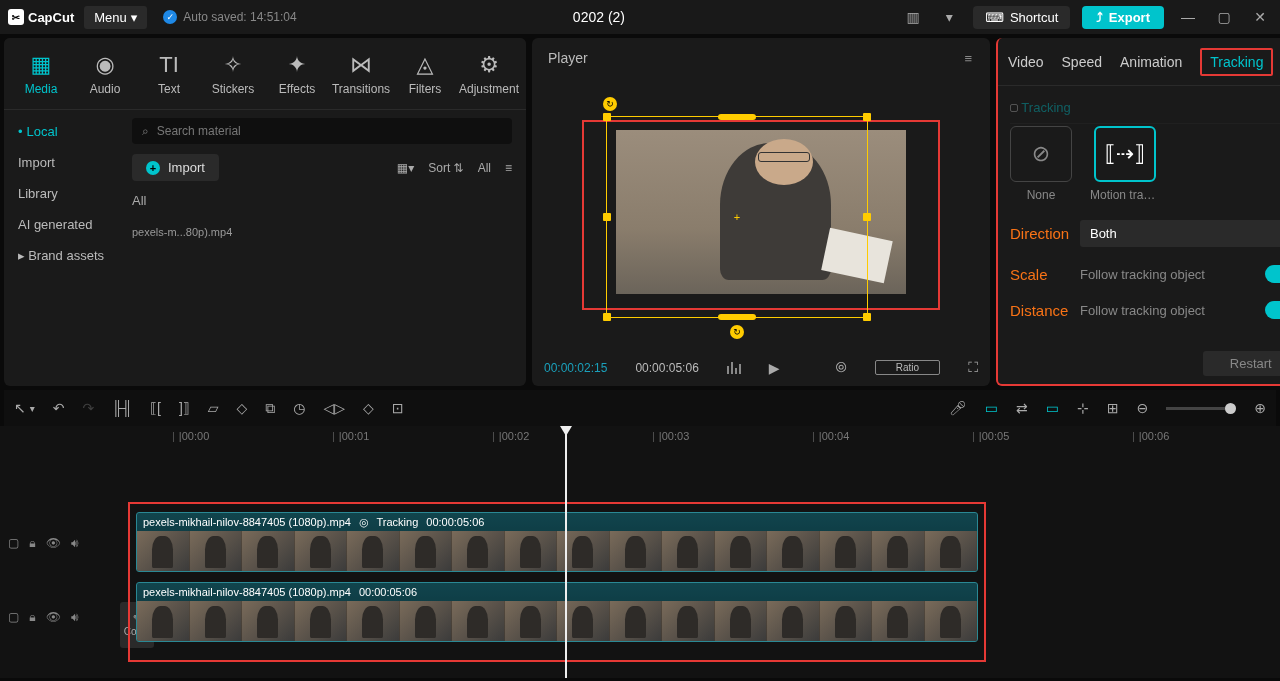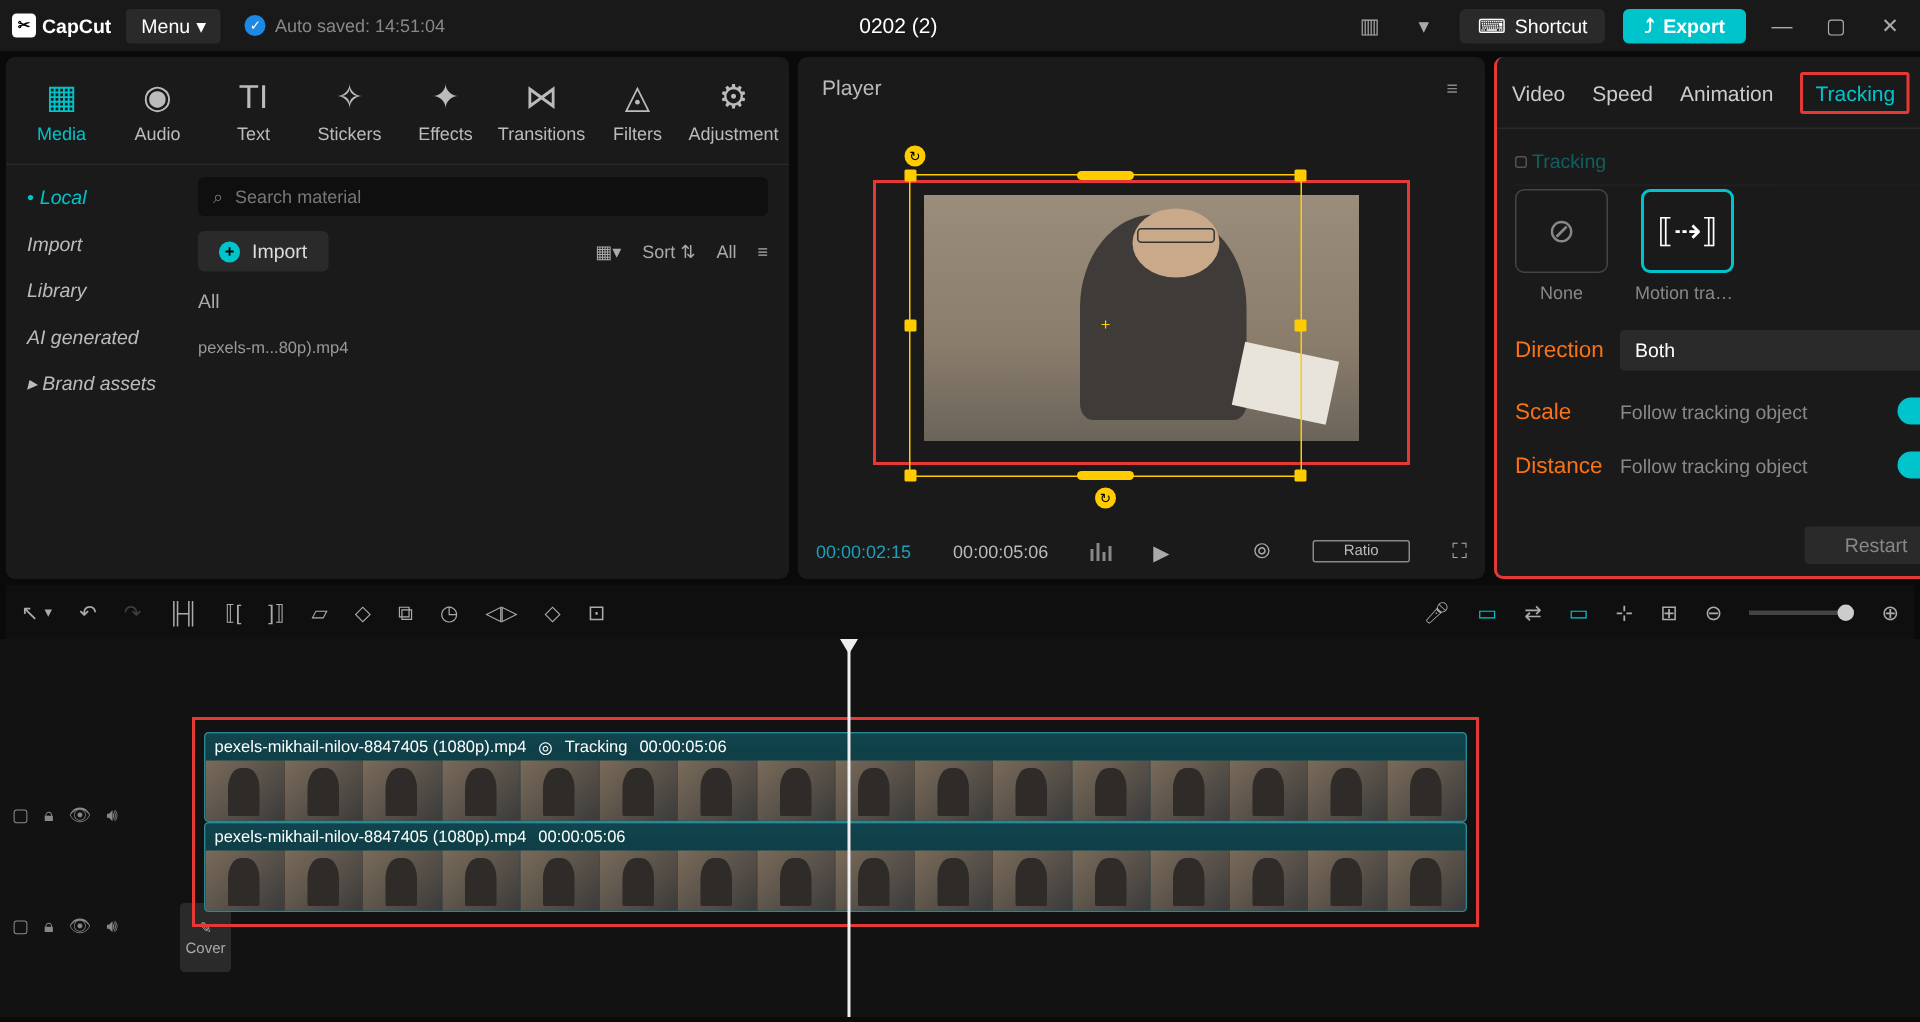--- a/index.html
+++ b/index.html
@@ -20,21 +20,21 @@
 
 
 .main { display: flex; height: 356px; gap: 6px; padding: 4px; }
 .panel { background: #1a1a1a; border-radius: 6px; }
 .tool-tabs { height: 72px; display: flex; align-items: center; gap: 6px; padding: 0 8px; border-bottom: 1px solid #2a2a2a; background: #1a1a1a; border-radius: 6px 6px 0 0; }
 .tool-tab { display: flex; flex-direction: column; align-items: center; justify-content: center; gap: 4px; width: 58px; height: 60px; color: #bbb; cursor: pointer; font-size: 12px; }
 .tool-tab.active { color: #00c4cc; }
 .tool-tab .ticon { font-size: 22px; }
 .left-content { display: flex; flex: 1; }
 .sidebar { width: 114px; padding: 6px 0; }
-.side-item { padding: 8px 14px; color: #bbb; cursor: pointer; font-size: 13px; font-style: italic; }
+.side-item { padding: 8px 14px; color: #bbb; cursor: pointer; font-size: 13px; }
 .side-item.active { color: #00c4cc; }
 .side-item .dot { color: #00c4cc; margin-right: 4px; }
 .media-area { flex: 1; padding: 8px 14px; }
 .search-row { background: #0f0f0f; border-radius: 4px; padding: 6px 10px; display: flex; align-items: center; gap: 8px; color: #777; font-size: 12px; }
 .import-row { display: flex; align-items: center; justify-content: space-between; margin-top: 10px; }
 .import-btn { background: #2a2a2a; padding: 6px 14px; border-radius: 4px; display: flex; align-items: center; gap: 8px; cursor: pointer; color: #ddd; }
 .import-btn .plus { width: 14px; height: 14px; border-radius: 50%; background: #00c4cc; color: #000; display: inline-flex; align-items: center; justify-content: center; font-size: 11px; font-weight: 700; }
 .sort-ctrls { display: flex; align-items: center; gap: 14px; color: #aaa; font-size: 12px; }
 .all-label { color: #aaa; margin-top: 12px; font-size: 13px; }
 .thumb { margin-top: 10px; width: 122px; }
@@ -108,21 +108,21 @@
 
 .timeline { height: 252px; background: #121212; padding: 4px 8px 0 8px; position: relative; }
 .ruler { height: 24px; position: relative; margin-left: 120px; }
 .ruler-tick { position: absolute; top: 0; color: #777; font-size: 11px; }
 .ruler-tick::before{content:'|';margin-right:4px;color:#555}
 .playhead { position: absolute; top: 2px; bottom: 0; width: 2px; background: #eee; left: 565px; z-index: 30; }
 .playhead::before{content:'';position:absolute;top:-2px;left:-5px;width:12px;height:10px;background:#eee;clip-path:polygon(0 0,100% 0,50% 100%);}
 
 .tracks-red { border: 2px solid #e53935; margin: 48px 0 0 120px; padding: 8px 6px; width: 858px; position: relative; }
 .tracks-red::before{content:'';position:absolute;top:-60px;bottom:-8px;left:-16px;right:-16px;pointer-events:none}
-.clip { height: 60px; background: linear-gradient(180deg,#1b6a77 0%, #0f4a55 100%); border: 1px solid #2a8894; border-radius: 3px; position: relative; overflow: hidden; }
+.clip { height: 60px; background: linear-gradient(180deg,#1b6a77 0%, #0f4a55 100%); border: 1px solid #2a8894; border-radius: 3px; margin-bottom: 10px; position: relative; overflow: hidden; }
 .clip-head { height: 18px; background: rgba(0,0,0,0.35); color: #fff; font-size: 11px; display: flex; align-items: center; gap: 8px; padding: 0 6px; }
 .clip-strip { display: flex; height: 42px; }
 .cframe { flex: 1; background: linear-gradient(135deg,#7a6b5a,#3a3a3a); border-right: 1px solid rgba(0,0,0,0.3); position:relative; }
 .cframe::after{content:'';position:absolute;left:30%;top:12%;width:40%;height:76%;background:#2e2b28;border-radius:42% 42% 6% 6%}
 .track-ctrls { position: absolute; left: 8px; display: flex; gap: 10px; color: #888; font-size: 12px; align-items: center; }
 .track-ctrls.r1{top:110px}.track-ctrls.r2{top:184px}
 .cover-btn{position:absolute;left:120px;top:176px;width:34px;height:46px;background:#2a2a2a;border-radius:3px;display:flex;flex-direction:column;align-items:center;justify-content:center;color:#aaa;font-size:10px;gap:2px}
 .yellow-line{position:absolute;top:-1px;left:0;right:0;height:1px;background:#ffcc00}
 .eyeicon{display:inline-block;width:8px;height:8px;border:1px solid #aaa;border-radius:2px}
 </style>
@@ -338,20 +338,29 @@
   <span class="tl-tool">⇄</span>
   <span class="tl-tool teal">▭</span>
   <span class="tl-tool">⊹</span>
   <span class="tl-tool">⊞</span>
   <span class="tl-tool">⊖</span>
   <div class="zoom-bar"></div>
   <span class="tl-tool">⊕</span>
 </div>
 
 <div class="timeline">
+  <div class="ruler">
+    <span class="ruler-tick" style="left:44px">|00:00</span>
+    <span class="ruler-tick" style="left:204px">|00:01</span>
+    <span class="ruler-tick" style="left:364px">|00:02</span>
+    <span class="ruler-tick" style="left:524px">|00:03</span>
+    <span class="ruler-tick" style="left:684px">|00:04</span>
+    <span class="ruler-tick" style="left:844px">|00:05</span>
+    <span class="ruler-tick" style="left:1004px">|00:06</span>
+  </div>
 
   <div class="track-ctrls r1">
     <span>▢</span>
     <span>🔒︎</span>
     <span>👁︎</span>
     <span>🔊︎</span>
   </div>
   <div class="track-ctrls r2">
     <span>▢</span>
     <span>🔒︎</span>

